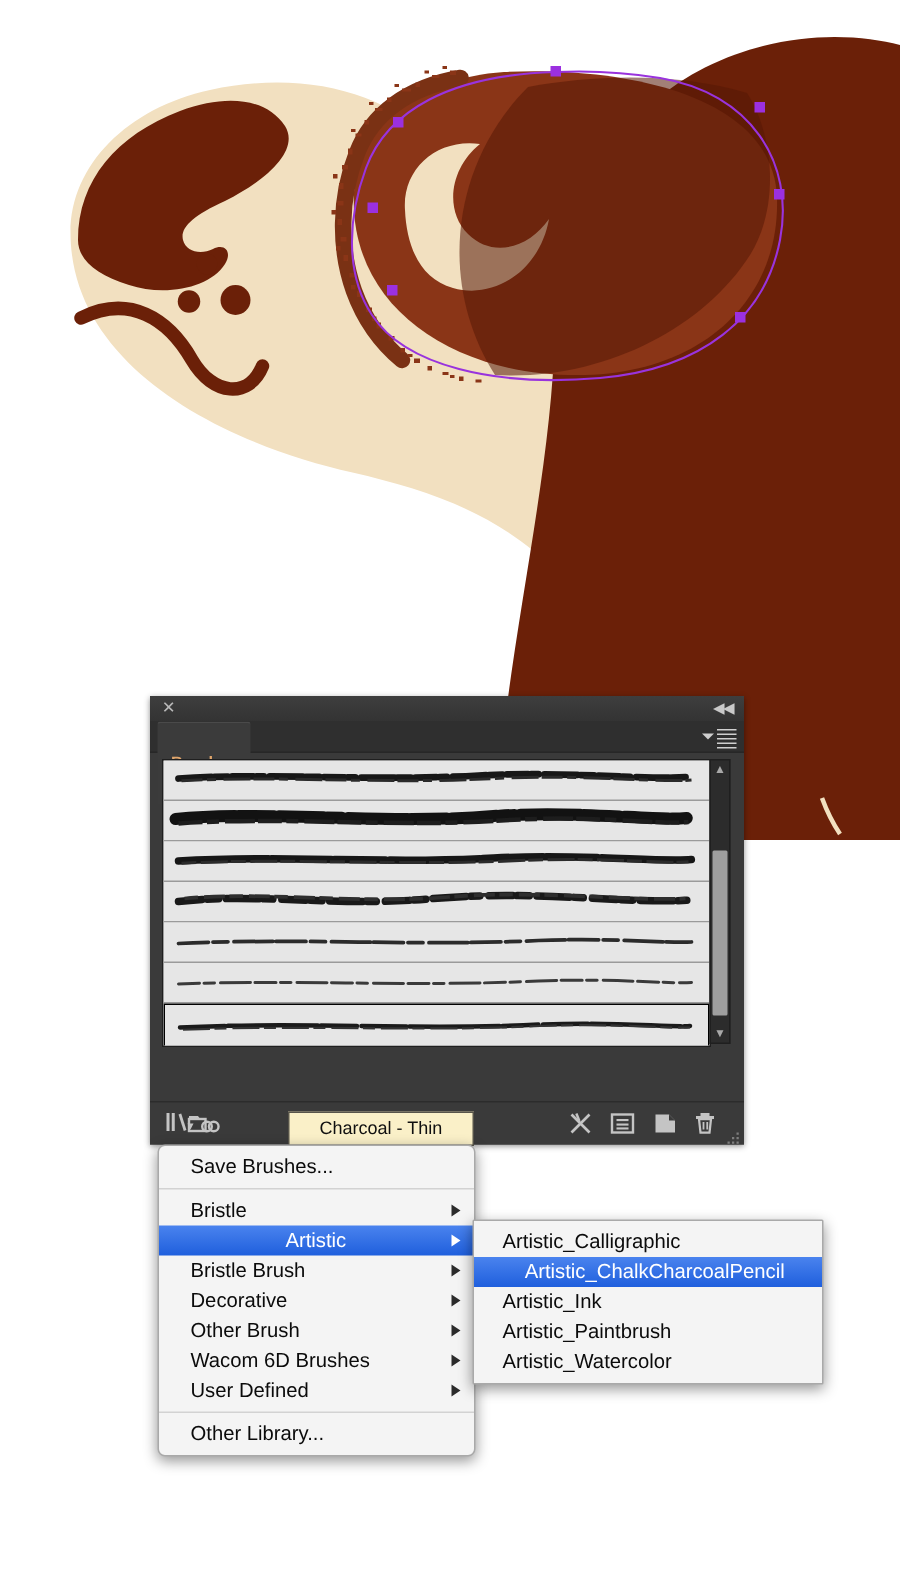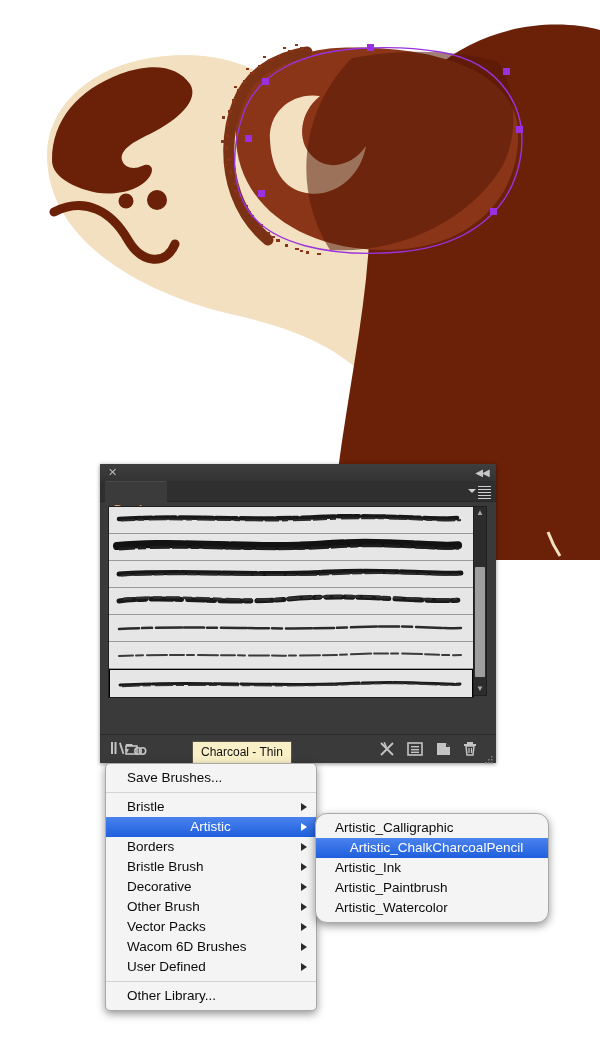--- a/index.html
+++ b/index.html
@@ -96,21 +96,21 @@
   #ic-libraries{left:9px;width:26px;}
   #ic-libraries-menu{left:24px;width:26px;}
   #ic-remove-brush{left:278px;width:18px;}
   #ic-options{left:306px;width:18px;}
   #ic-new-brush{left:334px;width:18px;}
   #ic-delete{left:361px;width:18px;}
   #resize-grip{position:absolute;right:2px;bottom:2px;width:10px;height:10px;}
 
   
   #tooltip{
-    position:absolute;left:192px;top:741px;height:21px;padding:0 8px;
+    position:absolute;left:192px;top:741px;height:21px;padding:0 20px;
     background:#faf0c8;border:1px solid #57544a;
     color:#101010;font-size:12px;line-height:21px;white-space:nowrap;
   }
 
   
   #brush-library-menu{
     left:105px;top:763px;width:210px;
     background:#f4f4f4;border:1px solid #a9a9a9;border-radius:5px;
     box-shadow:0 3px 9px rgba(0,0,0,.42);
     padding:4px 0 4px 0;
@@ -129,21 +129,21 @@
     position:absolute;right:9px;top:6px;
     width:0;height:0;border-top:4px solid transparent;border-bottom:4px solid transparent;
     border-left:6px solid #2b2b2b;
   }
   .menu-item.highlighted .submenu-arrow{border-left-color:#ffffff;}
   .menu-sep{height:1px;background:#d2d2d2;margin:4px 0;}
 
   
   #artistic-submenu{
     left:315px;top:813px;width:232px;
-    background:#f4f4f4;border:1px solid #a9a9a9;border-radius:12px;
+    background:#f4f4f4;border:1px solid #a9a9a9;border-radius:1px;
     box-shadow:0 3px 9px rgba(0,0,0,.42);
     padding:4px 0;
   }
   #artistic-submenu .menu-item{padding-left:19px;padding-right:10px;}
 </style>
 </head>
 <body>
 
 <div class="layer" id="artboard">
   <svg width="600" height="570" viewBox="0 0 600 570" xmlns="http://www.w3.org/2000/svg">
@@ -393,37 +393,29 @@
   <div class="menu-sep"></div>
   <div class="menu-item">
     <span>Bristle</span>
     <span class="submenu-arrow"></span>
   </div>
   <div class="menu-item highlighted">
     <span>Artistic</span>
     <span class="submenu-arrow"></span>
   </div>
   <div class="menu-item">
-    <span>Borders</span>
-    <span class="submenu-arrow"></span>
-  </div>
-  <div class="menu-item">
     <span>Bristle Brush</span>
     <span class="submenu-arrow"></span>
   </div>
   <div class="menu-item">
     <span>Decorative</span>
     <span class="submenu-arrow"></span>
   </div>
   <div class="menu-item">
     <span>Other Brush</span>
-    <span class="submenu-arrow"></span>
-  </div>
-  <div class="menu-item">
-    <span>Vector Packs</span>
     <span class="submenu-arrow"></span>
   </div>
   <div class="menu-item">
     <span>Wacom 6D Brushes</span>
     <span class="submenu-arrow"></span>
   </div>
   <div class="menu-item">
     <span>User Defined</span>
     <span class="submenu-arrow"></span>
   </div>

